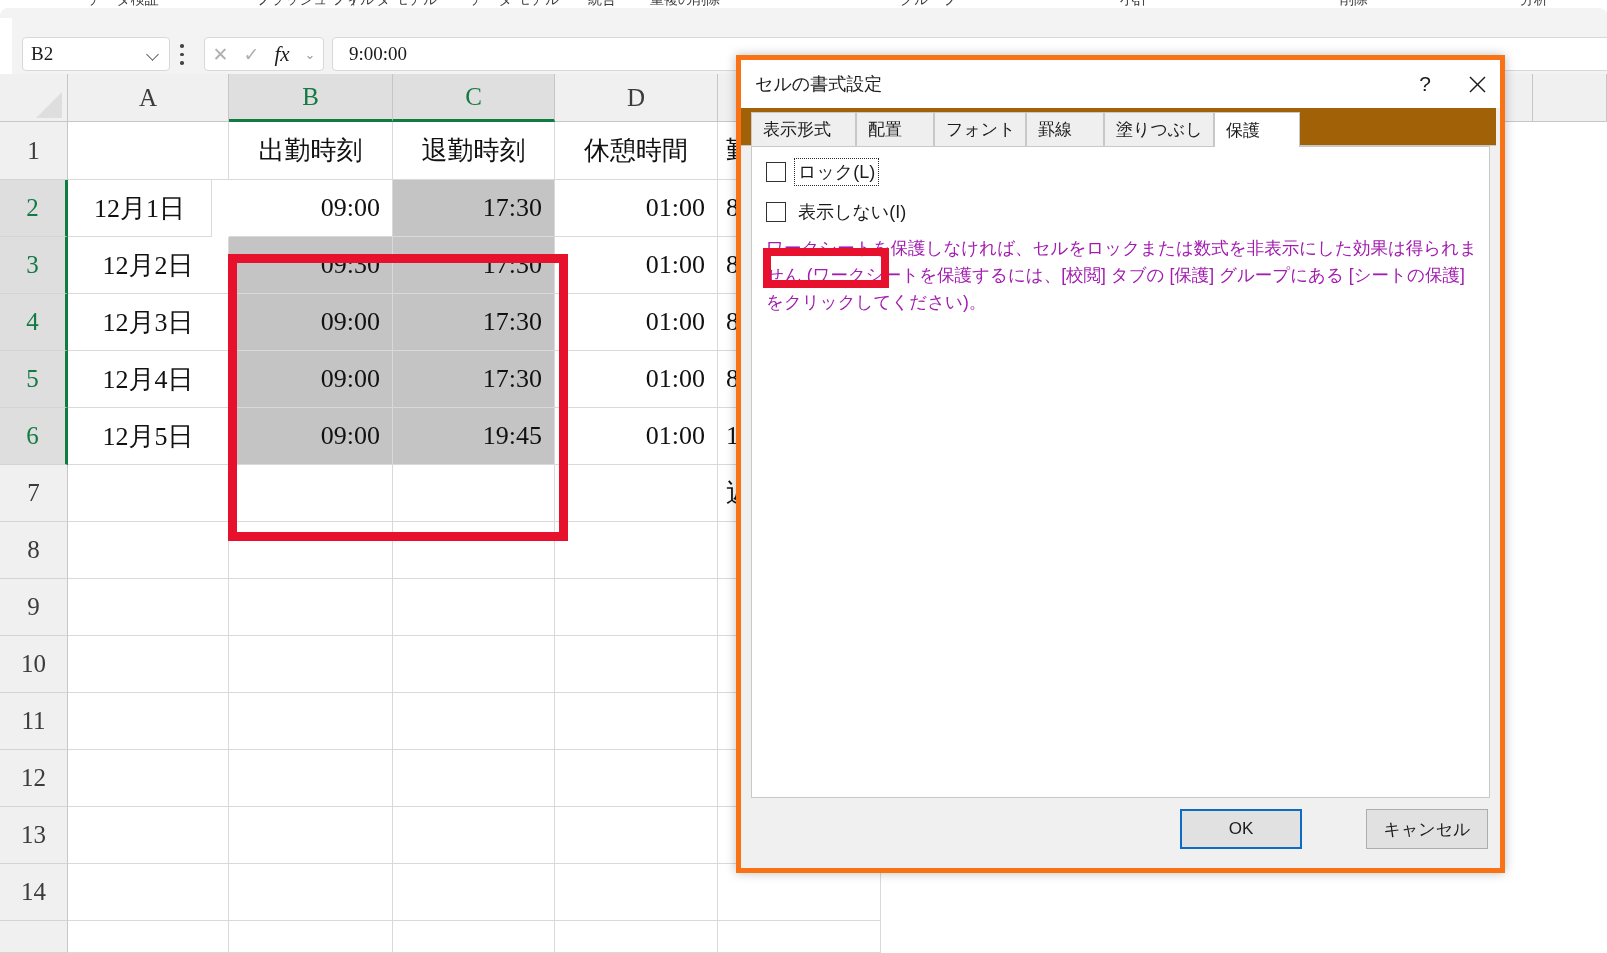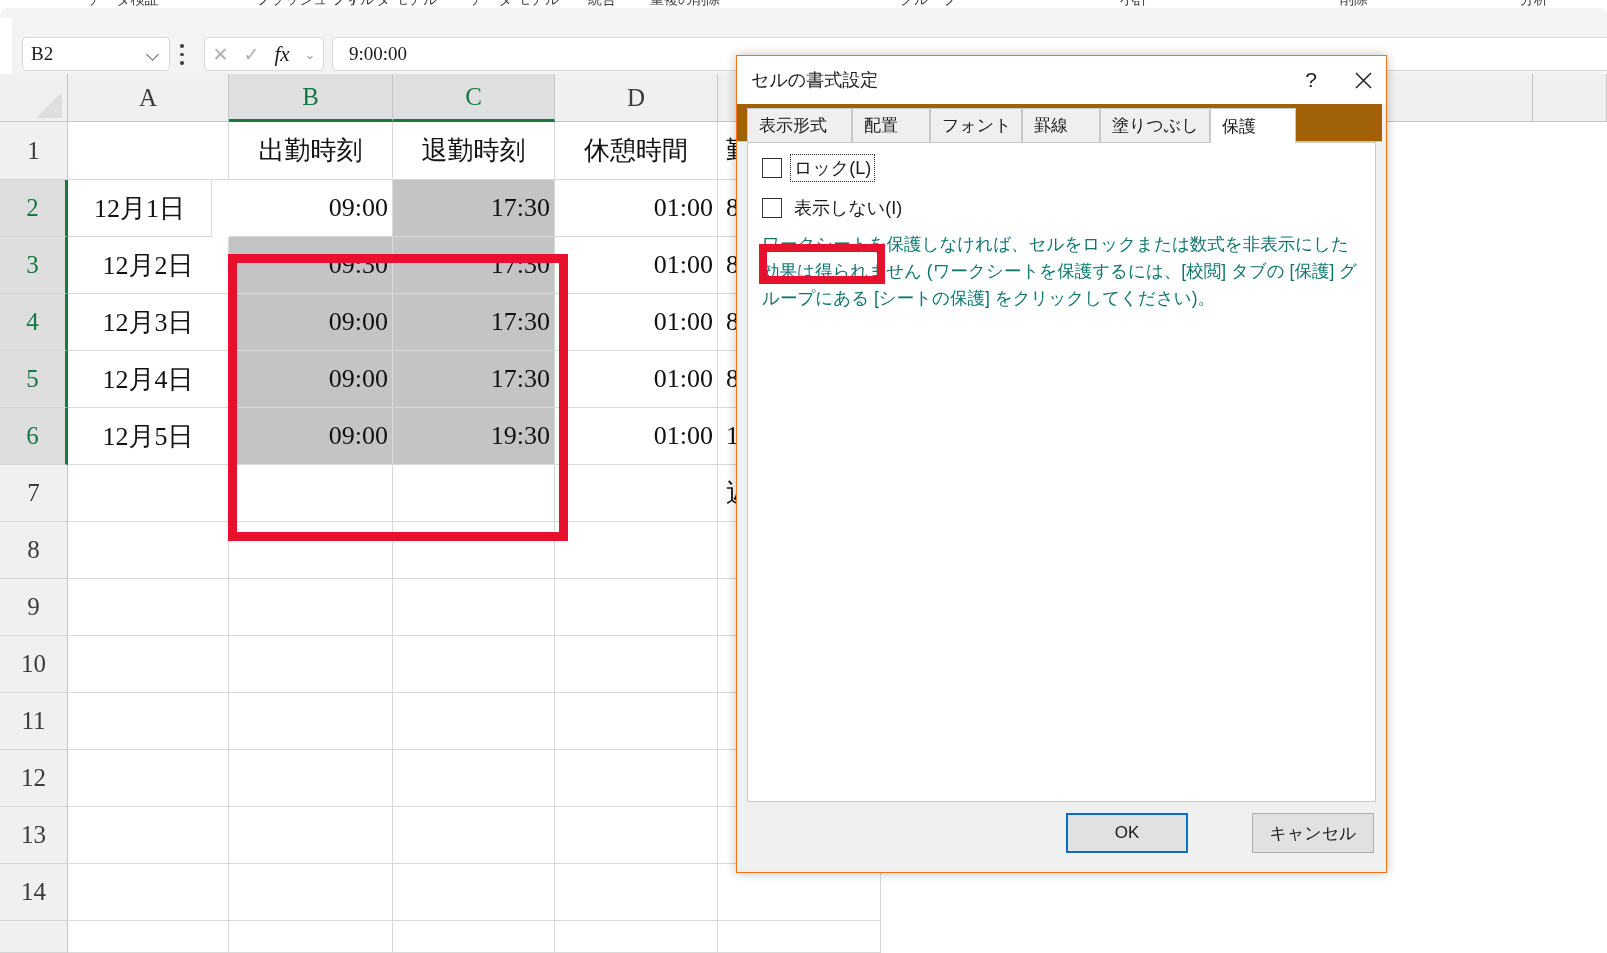--- a/index.html
+++ b/index.html
@@ -203,44 +203,44 @@
     border-bottom: 1px solid #d9d9d9;
     display: flex;
     align-items: center;
     font-family: "Liberation Serif", serif;
     font-size: 26px;
     color: #111111;
     overflow: hidden;
     white-space: nowrap;
     background: #ffffff;
   }
-  .cell.right { justify-content: flex-end; padding-right: 4px; }
+  .cell.right { justify-content: flex-end; padding-right: 12px; }
   .cell.left  { justify-content: flex-start; padding-left: 8px; }
   .cell.center{ justify-content: center; }
   .cell.selfill { background: #c4c4c4; }
   .cell.activecell { background: #ffffff; }
 
   
   #sel-annot {
     position: absolute;
     left: 228px; top: 180px;
     width: 340px; height: 287px;
     border: 9px solid #e8112d;
     box-sizing: border-box;
     pointer-events: none;
     z-index: 6;
   }
 
   
   #dialog {
     position: absolute;
     left: 736px; top: 55px;
-    width: 651px; height: 818px;
+    width: 769px; height: 818px;
     background: #f0f0f0;
-    border: 1px solid #f97316;
+    border: 5px solid #f97316;
     box-sizing: border-box;
     box-shadow: 0 0 10px rgba(0,0,0,0.25);
     z-index: 10;
   }
   #dlg-titlebar {
     position: absolute;
     left: 0; top: 0;
     right: 0; height: 48px;
     background: #ffffff;
     display: flex;
@@ -322,21 +322,21 @@
   .cblabel.focused {
     outline: 1.5px dotted #2b2b2b;
     outline-offset: 0px;
   }
   #desc {
     position: absolute;
     left: 14px; top: 88px;
     right: 10px;
     font-size: 17.5px;
     line-height: 1.55;
-    color: #0f766e;
+    color: #a21caf;
   }
   #dlg-footer {
     position: absolute;
     left: 0; bottom: 0;
     right: 0; height: 70px;
     background: #f0f0f0;
   }
   .dbtn {
     position: absolute;
     top: 11px;
@@ -465,21 +465,21 @@
   <div class="cell left" style="left:718px; top:220px; width:163px; height:57px">8</div>
 
   <div class="cell center" style="left:68px;  top:277px; width:161px; height:57px">12月4日</div>
   <div class="cell right selfill" style="left:229px; top:277px; width:164px; height:57px">09:00</div>
   <div class="cell right selfill" style="left:393px; top:277px; width:162px; height:57px">17:30</div>
   <div class="cell right" style="left:555px; top:277px; width:163px; height:57px">01:00</div>
   <div class="cell left" style="left:718px; top:277px; width:163px; height:57px">8</div>
 
   <div class="cell center" style="left:68px;  top:334px; width:161px; height:57px">12月5日</div>
   <div class="cell right selfill" style="left:229px; top:334px; width:164px; height:57px">09:00</div>
-  <div class="cell right selfill" style="left:393px; top:334px; width:162px; height:57px">19:30</div>
+  <div class="cell right selfill" style="left:393px; top:334px; width:162px; height:57px">19:45</div>
   <div class="cell right" style="left:555px; top:334px; width:163px; height:57px">01:00</div>
   <div class="cell left" style="left:718px; top:334px; width:163px; height:57px">1</div>
 
   <div class="cell center" style="left:68px;  top:391px; width:161px; height:57px"></div>
   <div class="cell right" style="left:229px; top:391px; width:164px; height:57px"></div>
   <div class="cell right" style="left:393px; top:391px; width:162px; height:57px"></div>
   <div class="cell right" style="left:555px; top:391px; width:163px; height:57px"></div>
   <div class="cell left" style="left:718px; top:391px; width:163px; height:57px">返</div>
 
   <div class="cell" style="left:68px;  top:448px; width:161px; height:57px"></div>

